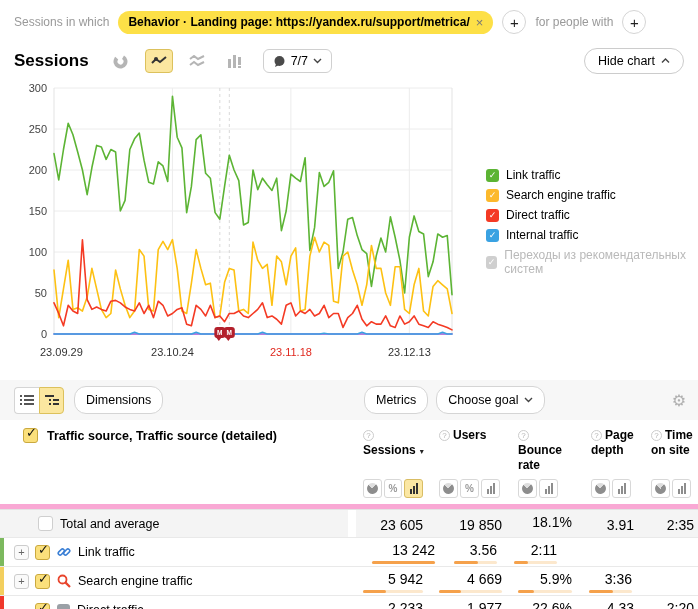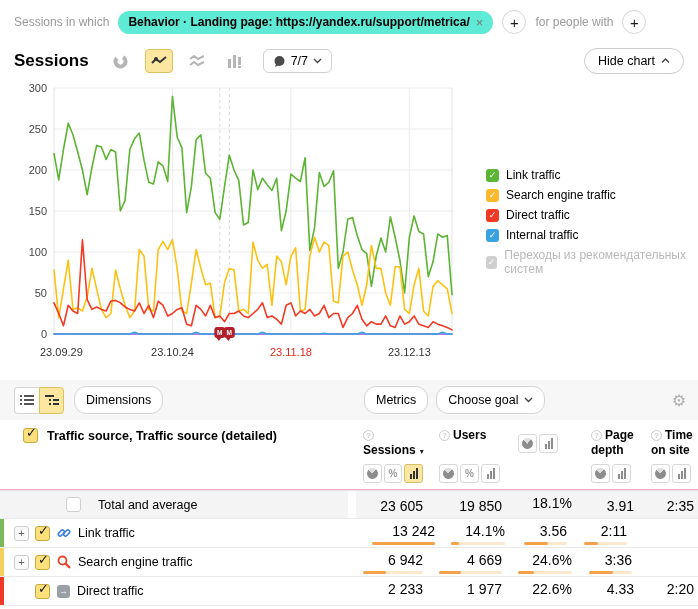--- a/index.html
+++ b/index.html
@@ -2,21 +2,21 @@
 <html><head>
 <meta charset="utf-8">
 <style>
   * { margin:0; padding:0; box-sizing:border-box; }
   html,body { width:698px; height:609px; background:#fff; overflow:hidden;
     font-family:"Liberation Sans","DejaVu Sans",sans-serif; color:#000; }
 
   
   .filter-bar { display:flex; align-items:center; gap:9px; padding:10px 14px 0 14px; }
   .muted { color:#999; font-size:12px; }
-  .chip { display:flex; align-items:center; gap:6px; background:#5eead4; border-radius:12px;
+  .chip { display:flex; align-items:center; gap:6px; background:#fde047; border-radius:12px;
     padding:4px 10px; font-size:12px; font-weight:bold; }
   .chip-x { color:#777; font-size:13px; font-weight:normal; cursor:pointer; }
   .plus-btn { width:24px; height:24px; border:1px solid #d5d5d5; border-radius:50%;
     background:#fff; display:flex; align-items:center; justify-content:center;
     font-size:15px; color:#222; cursor:pointer; }
 
   
   .chart-header { display:flex; align-items:center; margin-top:14px; padding:0 14px; }
   .page-title { font-size:17px; font-weight:bold; margin-right:18px; }
   .ctype-group { display:flex; align-items:center; gap:10px; margin-right:14px; }
@@ -58,21 +58,21 @@
   .tleft { width:348px; position:relative; display:flex; align-items:center; }
   .tgap { width:8px; }
   .tright { width:342px; display:flex; }
   .mc { position:relative; }
   .mc0 { width:67px; padding-left:7px; }
   .mc1 { width:79px; padding-left:16px; }
   .mc2 { width:70px; padding-left:16px; }
   .mc3 { width:62px; padding-left:19px; }
   .mc4 { width:60px; padding-left:17px; }
 
-  .tbl-header { border-bottom:1px solid #f9a8d4; }
+  .tbl-header { border-bottom:5px solid #f9a8d4; }
   .tbl-header .tleft { align-items:flex-start; padding-top:8px; }
   .hdr-dim { display:flex; align-items:center; gap:9px; padding-left:17px; }
   .hdr-dim-label { font-size:12.5px; font-weight:bold; }
   .hcell { display:flex; flex-direction:column; justify-content:space-between; padding-top:8px; padding-bottom:6px; }
   .hlabel { font-size:12px; font-weight:bold; line-height:1.25; }
   .qicon { display:inline-block; width:11px; height:11px; border:1px solid #ccc; border-radius:50%;
     color:#b5b5b5; font-size:8px; line-height:10px; text-align:center; font-weight:normal;
     margin-right:3px; vertical-align:1px; }
   .sort { font-size:8px; margin-left:4px; color:#222; }
   .toggles { display:flex; gap:2px; margin-top:6px; }
@@ -315,20 +315,21 @@
             <span class="tgl">
               <span class="bars">
                 <i style="height: 5px;"></i>
                 <i style="height: 8px;"></i>
                 <i style="height: 11px;"></i>
               </span>
             </span>
           </div>
         </div>
         <div class="hcell mc mc2">
+          <div class="hlabel"><span class="qicon">?</span>Bounce rate</div>
           <div class="toggles">
             <span class="tgl">
               <span class="pie"></span>
             </span>
             <span class="tgl">
               <span class="bars">
                 <i style="height: 5px;"></i>
                 <i style="height: 8px;"></i>
                 <i style="height: 11px;"></i>
               </span>
@@ -363,21 +364,21 @@
                 <i style="height: 11px;"></i>
               </span>
             </span>
           </div>
         </div>
       </div>
   </div>
 
   <div id="table-rows">
       <div class="trow drow total">
-        <div class="tleft" style="padding-left: 60px; gap: 10px;">
+        <div class="tleft" style="padding-left: 32px;">
           <span class="cb off"></span>
           <span class="row-label">Total and average</span>
         </div>
         <div class="tgap"></div>
         <div class="tright">
           <div class="mc mc0">
             <div class="val" style="padding-top: 7px;">23 605</div>
           </div>
           <div class="mc mc1">
             <div class="val" style="padding-top: 7px;">19 850</div>
@@ -409,26 +410,20 @@
           <span class="row-label">Link traffic</span>
         </div>
         <div class="tgap"></div>
         <div class="tright">
           <div class="mc mc1">
             <div class="val">13 242</div>
             <div class="track">
               <div class="fill" style="width: 100%;"></div>
             </div>
           </div>
-          <div class="mc mc2">
-            <div class="val">14.1%</div>
-            <div class="track">
-              <div class="fill" style="width: 15%;"></div>
-            </div>
-          </div>
           <div class="mc mc3">
             <div class="val">3.56</div>
             <div class="track">
               <div class="fill" style="width: 56%;"></div>
             </div>
           </div>
           <div class="mc mc4">
             <div class="val">2:11</div>
             <div class="track">
               <div class="fill" style="width: 32%;"></div>
@@ -445,33 +440,33 @@
             <svg width="14" height="14" viewBox="0 0 14 14">
               <circle cx="5.5" cy="5.5" r="4" fill="none" stroke="#e8442c" stroke-width="1.8"></circle>
               <line x1="8.6" y1="8.6" x2="13" y2="13" stroke="#e8442c" stroke-width="2.2"></line>
             </svg>
           </span>
           <span class="row-label">Search engine traffic</span>
         </div>
         <div class="tgap"></div>
         <div class="tright">
           <div class="mc mc0">
-            <div class="val">6 942</div>
+            <div class="val">5 942</div>
             <div class="track">
               <div class="fill" style="width: 39%;"></div>
             </div>
           </div>
           <div class="mc mc1">
             <div class="val">4 669</div>
             <div class="track">
               <div class="fill" style="width: 35%;"></div>
             </div>
           </div>
           <div class="mc mc2">
-            <div class="val">24.6%</div>
+            <div class="val">5.9%</div>
             <div class="track">
               <div class="fill" style="width: 29%;"></div>
             </div>
           </div>
           <div class="mc mc4">
             <div class="val">3:36</div>
             <div class="track">
               <div class="fill" style="width: 55%;"></div>
             </div>
           </div>

